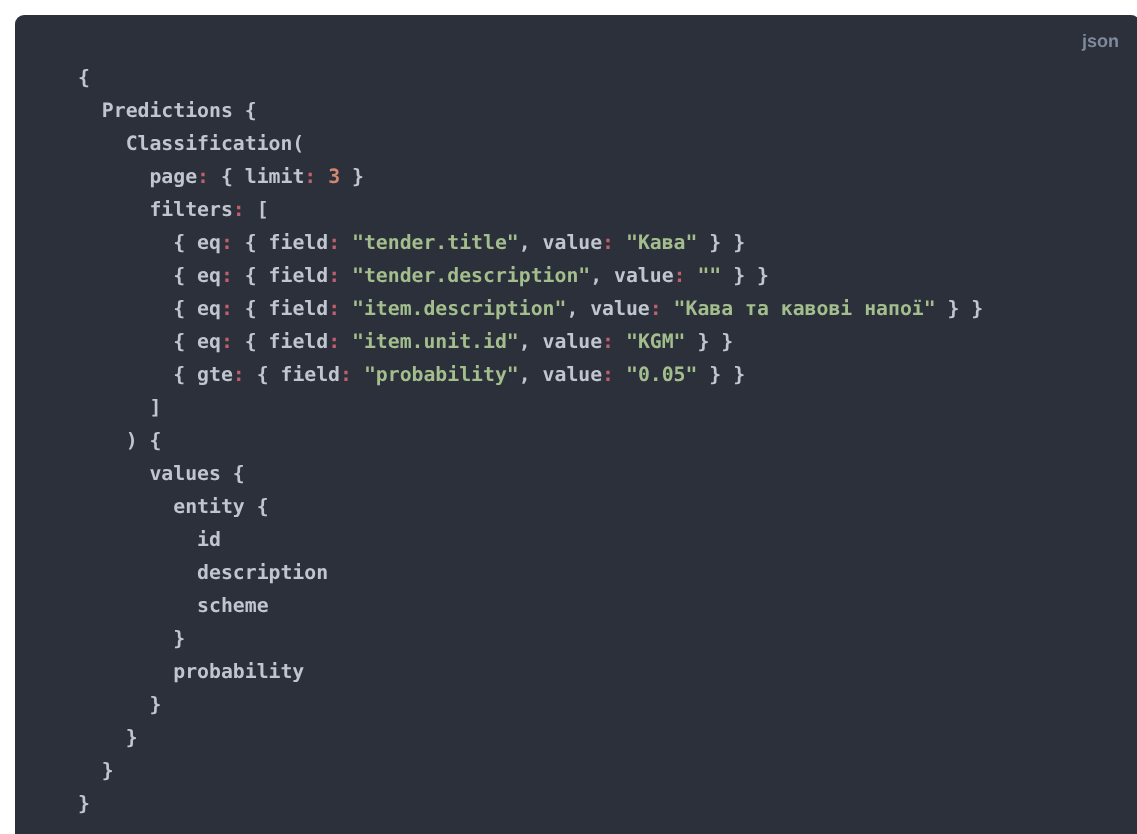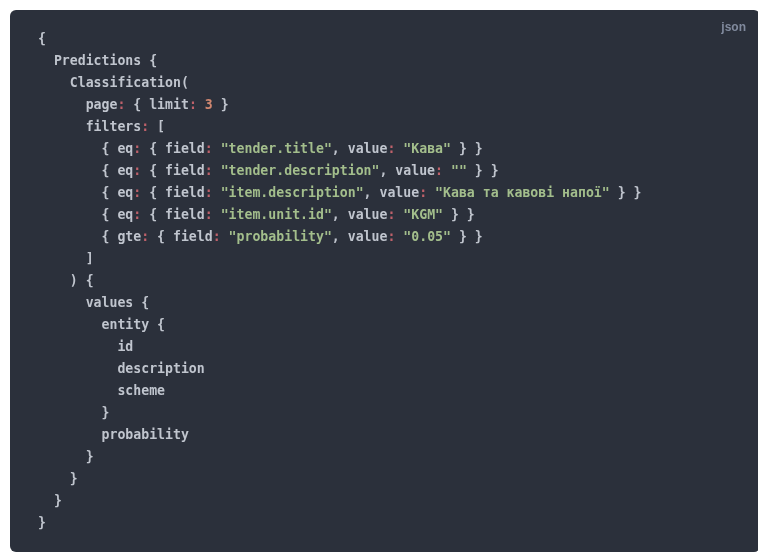--- a/index.html
+++ b/index.html
@@ -23,21 +23,21 @@
   }
   .lang-tag {
     position: absolute;
     top: 10px;
     right: 14px;
     color: #818a9d;
     font-size: 12px;
     font-family: -apple-system, BlinkMacSystemFont, "Segoe UI", Helvetica, Arial, sans-serif;
   }
   pre {
-    margin: 0;
+    margin: 14px;
     white-space: pre;
     font-size: 13.2px;
     line-height: 22px;
     color: #c0c5ce;
   }
   .pl { color: #c0c5ce; }       
   .pc { color: #bf616a; }       
   .num { color: #d08770; }      
   .str { color: #a3be8c; }      
 </style>

